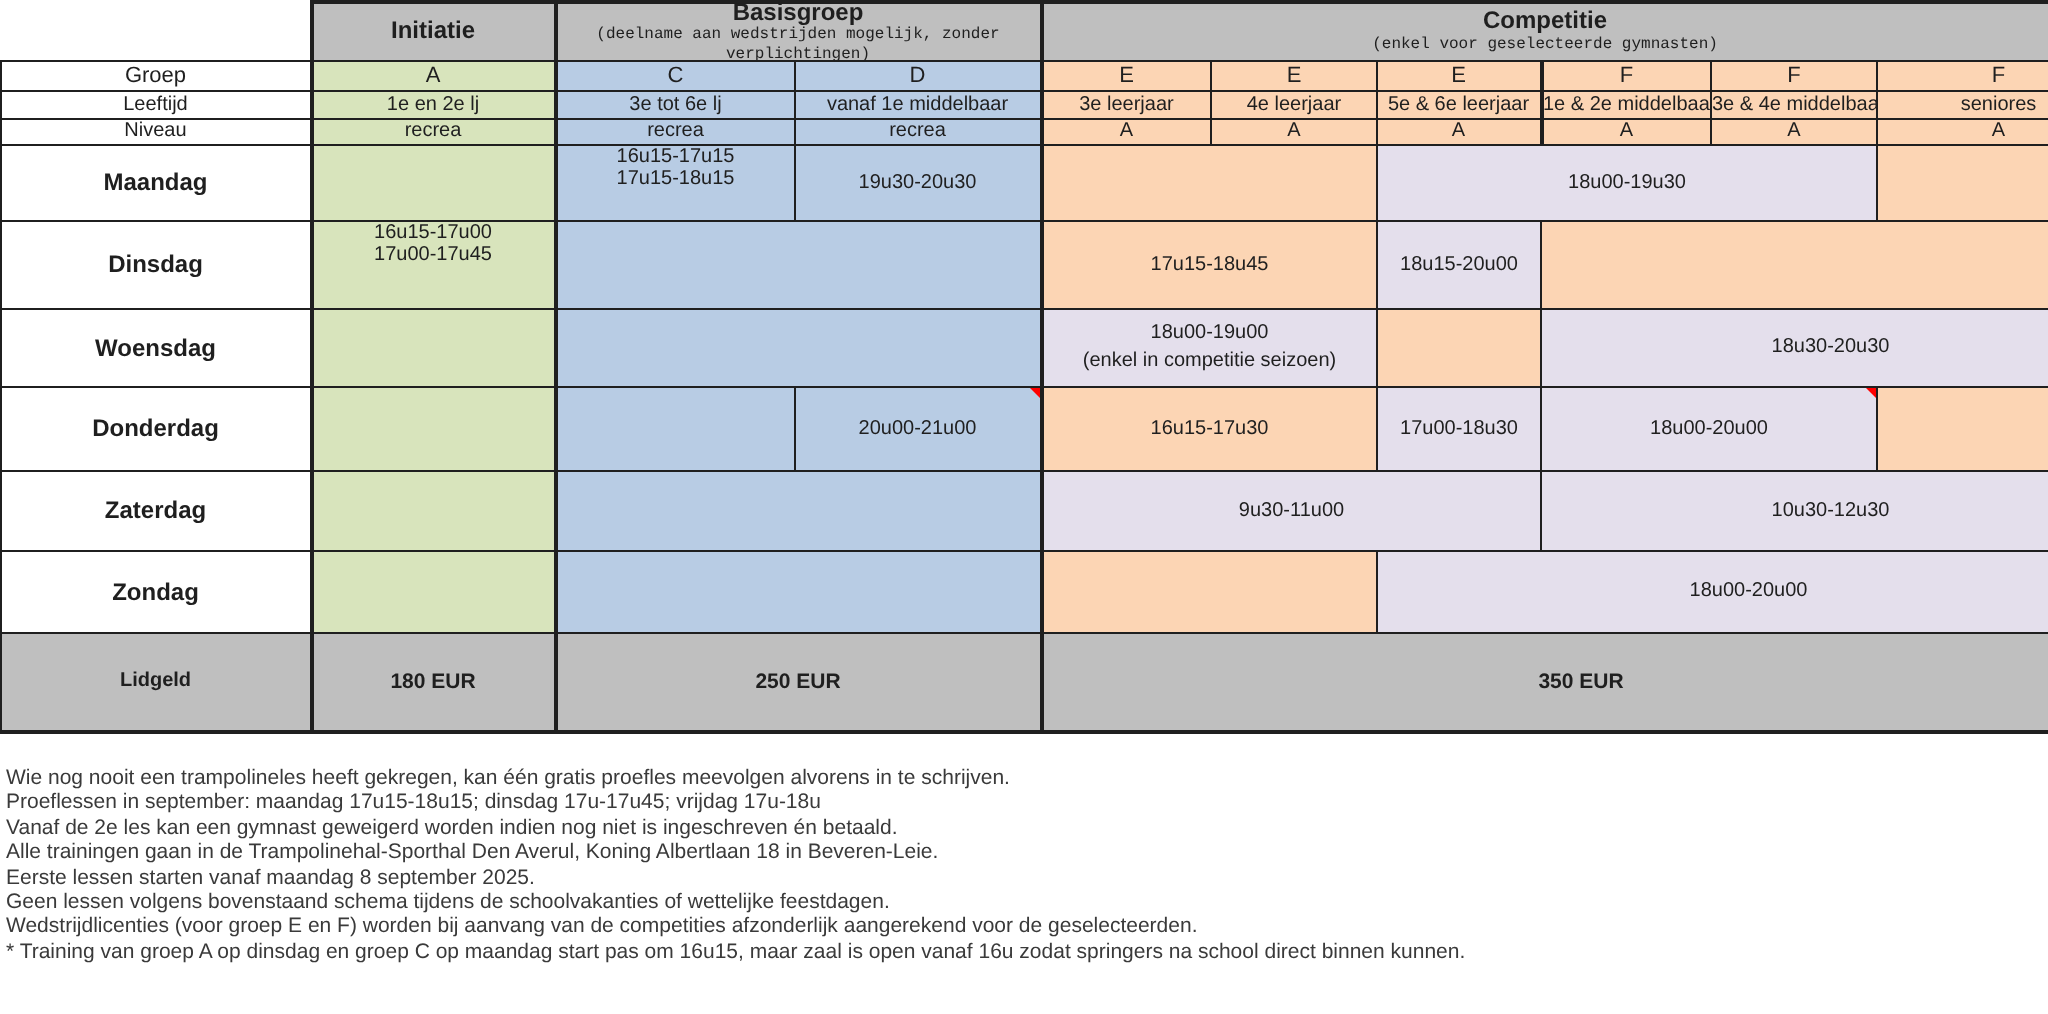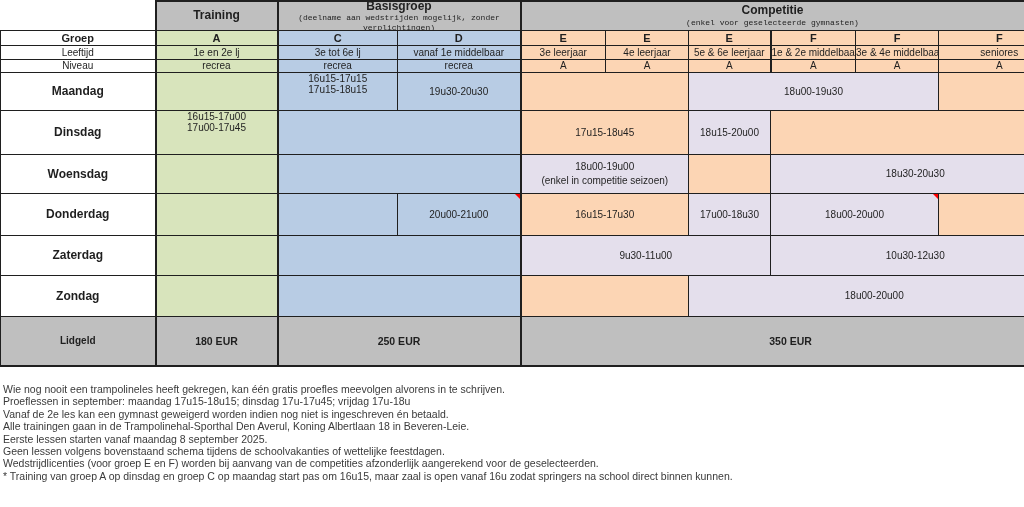--- a/index.html
+++ b/index.html
@@ -6,21 +6,21 @@
   body{width:1024px;height:507px;font-family:"Liberation Sans","DejaVu Sans",sans-serif;color:#1f1f1f;}
   table{border-collapse:collapse;table-layout:fixed;width:1024px;}
   td{border:1px solid #1f1f1f;text-align:center;vertical-align:middle;padding:0;font-size:10px;position:relative;overflow:visible;}
   td.blank{border:none;background:#ffffff;}
   .gray{background:#bfbfbf;}
   .green{background:#d8e4bc;}
   .blue{background:#b8cce4;}
   .orange{background:#fcd5b4;}
   .lav{background:#e4dfec;}
   .lbl{font-size:10px;}
-  .grp{font-weight:bold;font-size:11px;text-align:center;}
+  .grp{font-weight:normal;font-size:11px;text-align:center;}
   .day{font-weight:bold;font-size:12px;}
   .fee{font-weight:bold;font-size:10.5px;}
   .nowrap{white-space:nowrap;}
   .hdr{position:absolute;inset:0;display:flex;flex-direction:column;justify-content:center;align-items:center;line-height:1.15;}
   .hdr .t{font-weight:bold;font-size:12px;}
   .hdr .s{font-weight:normal;font-size:8px;font-family:Liberation Mono, monospace;}
   .stack{position:absolute;inset:0;display:flex;flex-direction:column;justify-content:flex-start;align-items:center;}
   .pair{line-height:1.35;}
   .bl2{border-left-width:2px;}
   .br2{border-right-width:2px;padding-left:36px;}
@@ -44,21 +44,21 @@
     <col style="width:85px">
       <col style="width:83px">
       <col style="width:86px">
   </colgroup>
 
   <tbody>
       <tr style="height:29px">
     <td class="blank"></td>
     <td class="gray bt2 bl2">
       <div class="hdr">
-            <span class="t">Training</span>
+            <span class="t">Initiatie</span>
           </div>
     </td>
     <td class="gray bt2 bl2" colspan="2">
       <div class="hdr">
         <span class="t">Basisgroep</span>
         <span class="s">(deelname aan wedstrijden mogelijk, zonder verplichtingen)</span>
       </div>
     </td>
     <td class="gray bt2 bl2 br2" colspan="6">
       <div class="hdr">

